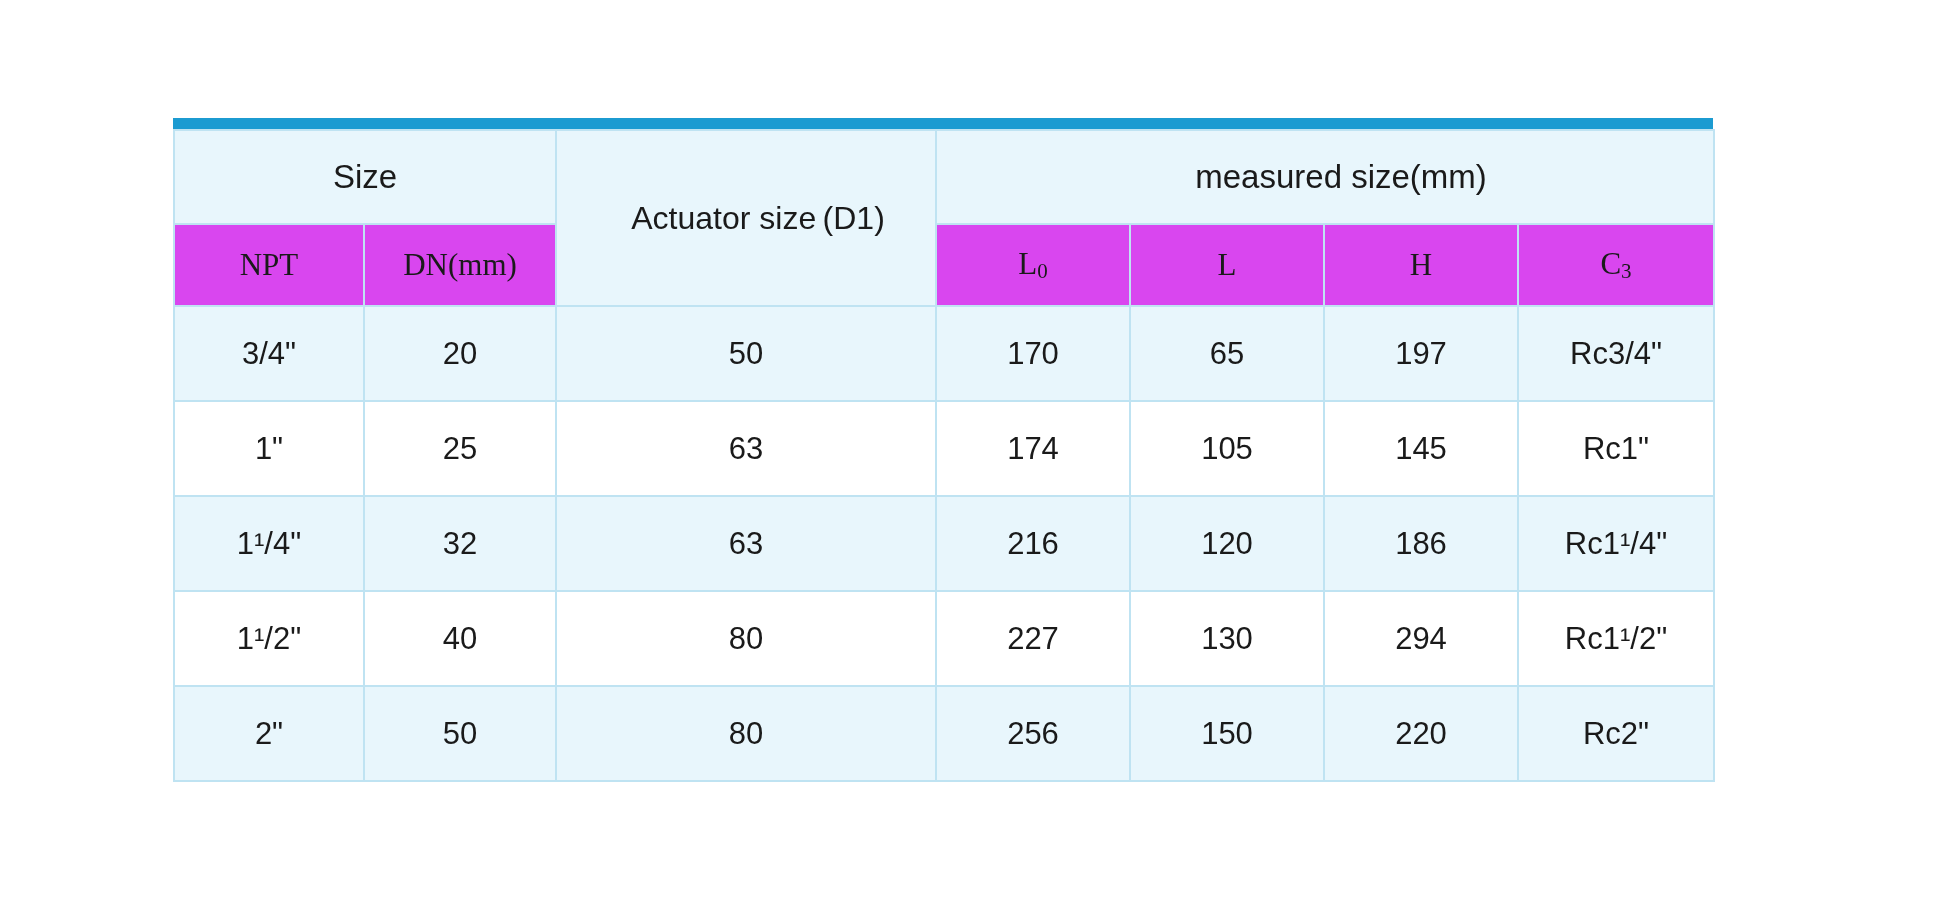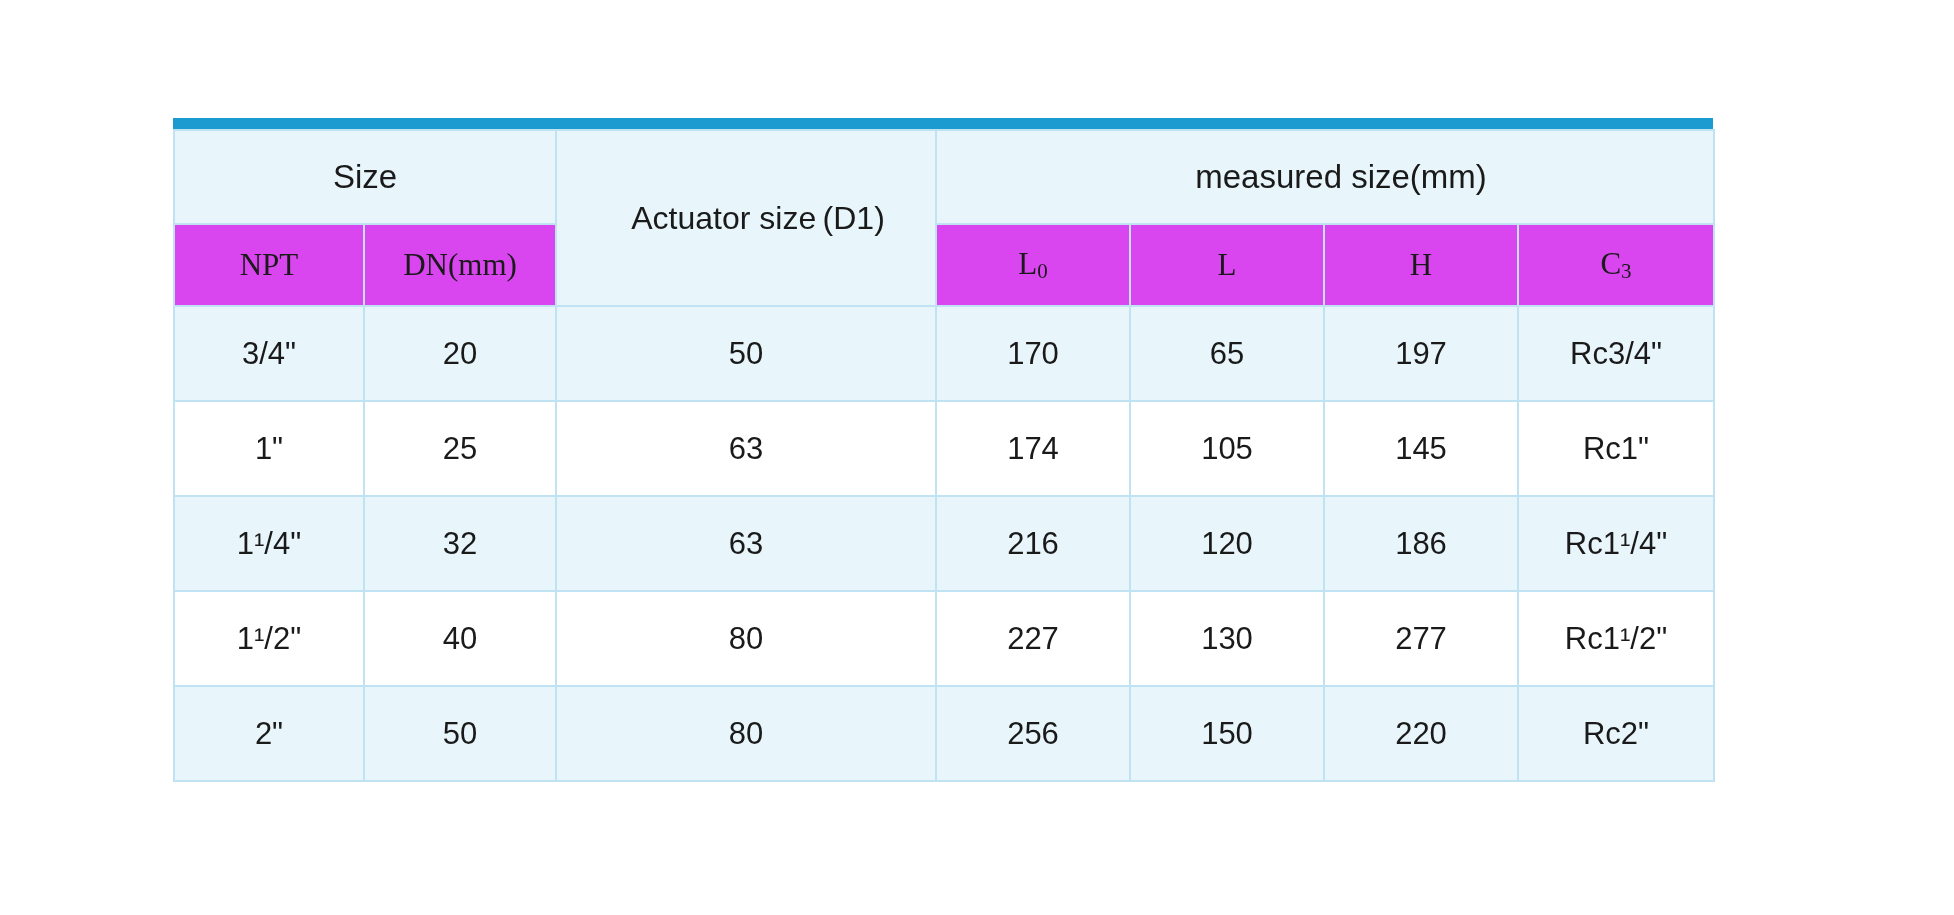--- a/index.html
+++ b/index.html
@@ -140,21 +140,21 @@
           <td><span>186</span></td>
           <td><span>Rc1¹/4"</span></td>
         </tr>
 
         <tr class="data-row plain">
           <td><span>1¹/2"</span></td>
           <td><span>40</span></td>
           <td><span>80</span></td>
           <td><span>227</span></td>
           <td><span>130</span></td>
-          <td><span>277</span></td>
+          <td><span>294</span></td>
           <td><span>Rc1¹/2"</span></td>
         </tr>
 
         <tr class="data-row band">
           <td><span>2"</span></td>
           <td><span>50</span></td>
           <td><span>80</span></td>
           <td><span>256</span></td>
           <td><span>150</span></td>
           <td><span>220</span></td>

